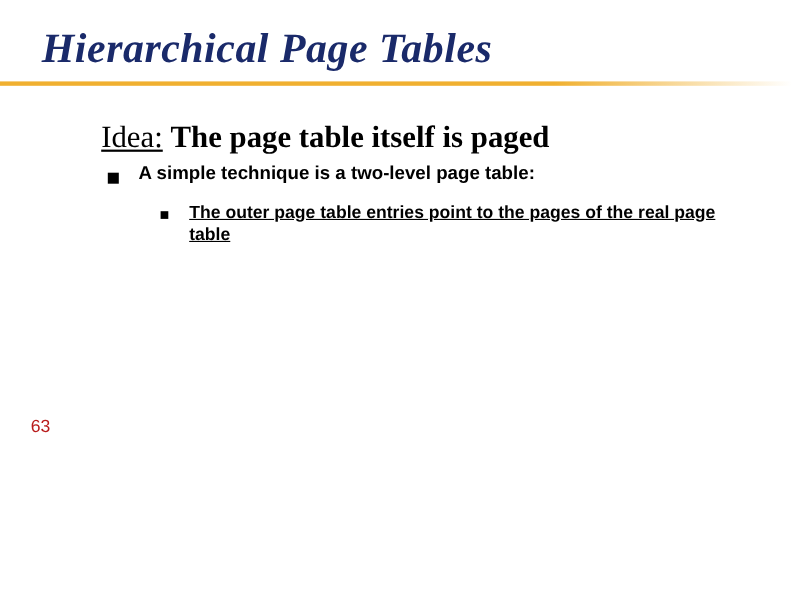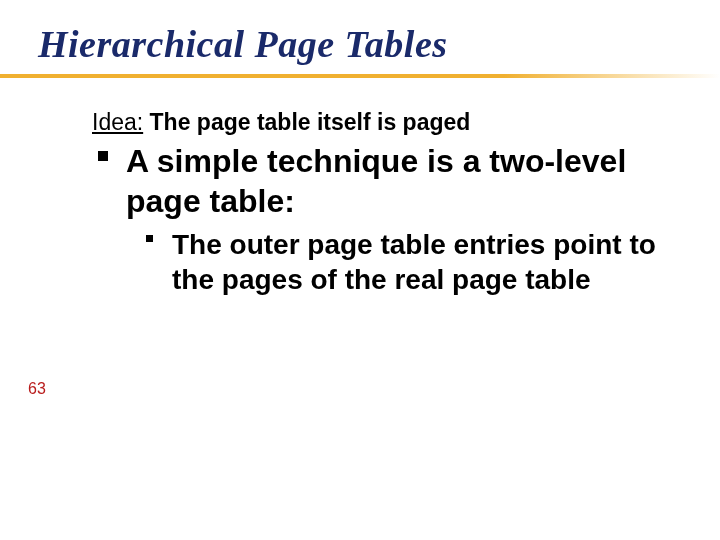--- a/index.html
+++ b/index.html
@@ -38,57 +38,59 @@
     background: linear-gradient(to right, #f0b030 0%, #f0b030 70%, rgba(240,176,48,0) 100%);
   }
   .body {
     position: absolute;
     left: 92px;
     top: 108px;
     width: 570px;
     color: #000;
   }
   .idea-line {
-    font-size: 23px;
+    font-size: 28px;
     line-height: 1.25;
     margin-bottom: 4px;
+    font-family: Liberation Serif, serif;
   }
   .idea-label {
     font-weight: normal;
     text-decoration: underline;
   }
   .idea-text {
     font-weight: bold;
   }
   .lvl1 {
     position: relative;
     padding-left: 34px;
-    font-size: 32px;
+    font-size: 17px;
     font-weight: bold;
     line-height: 1.25;
     margin-top: 4px;
     margin-bottom: 6px;
   }
   .lvl1 .bullet {
     position: absolute;
     left: 6px;
     top: 10px;
     width: 10px;
     height: 10px;
     background: #000;
   }
   .lvl2 {
     position: relative;
     padding-left: 32px;
     margin-left: 48px;
-    font-size: 28px;
+    font-size: 16px;
     font-weight: bold;
     line-height: 1.25;
-    margin-top: 6px;
+    margin-top: 16px;
     margin-bottom: 8px;
+    text-decoration: underline;
   }
   .lvl2 .bullet {
     position: absolute;
     left: 6px;
     top: 8px;
     width: 7px;
     height: 7px;
     background: #000;
   }
   .page-number {

